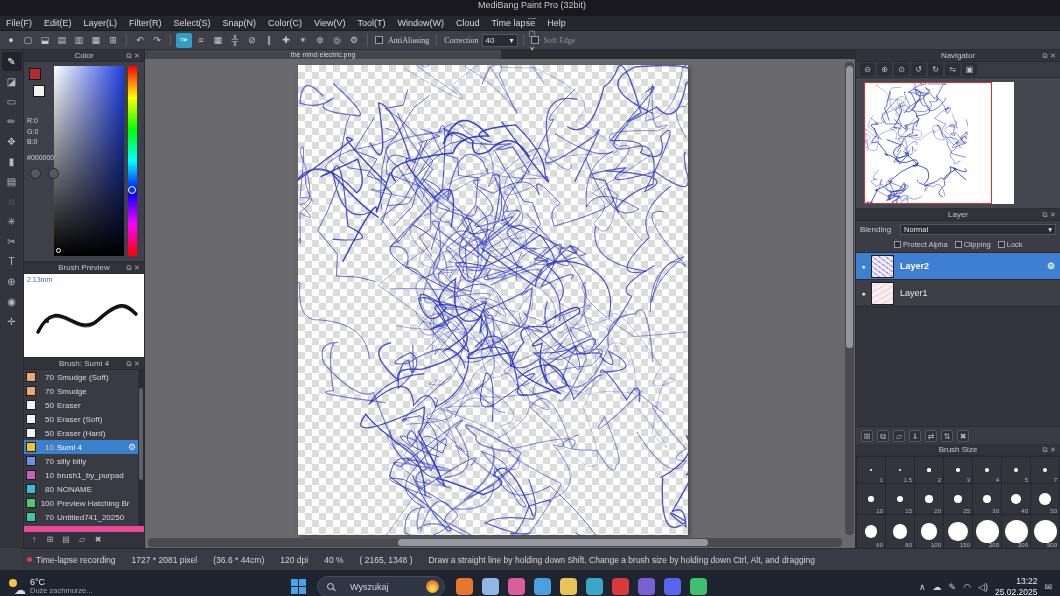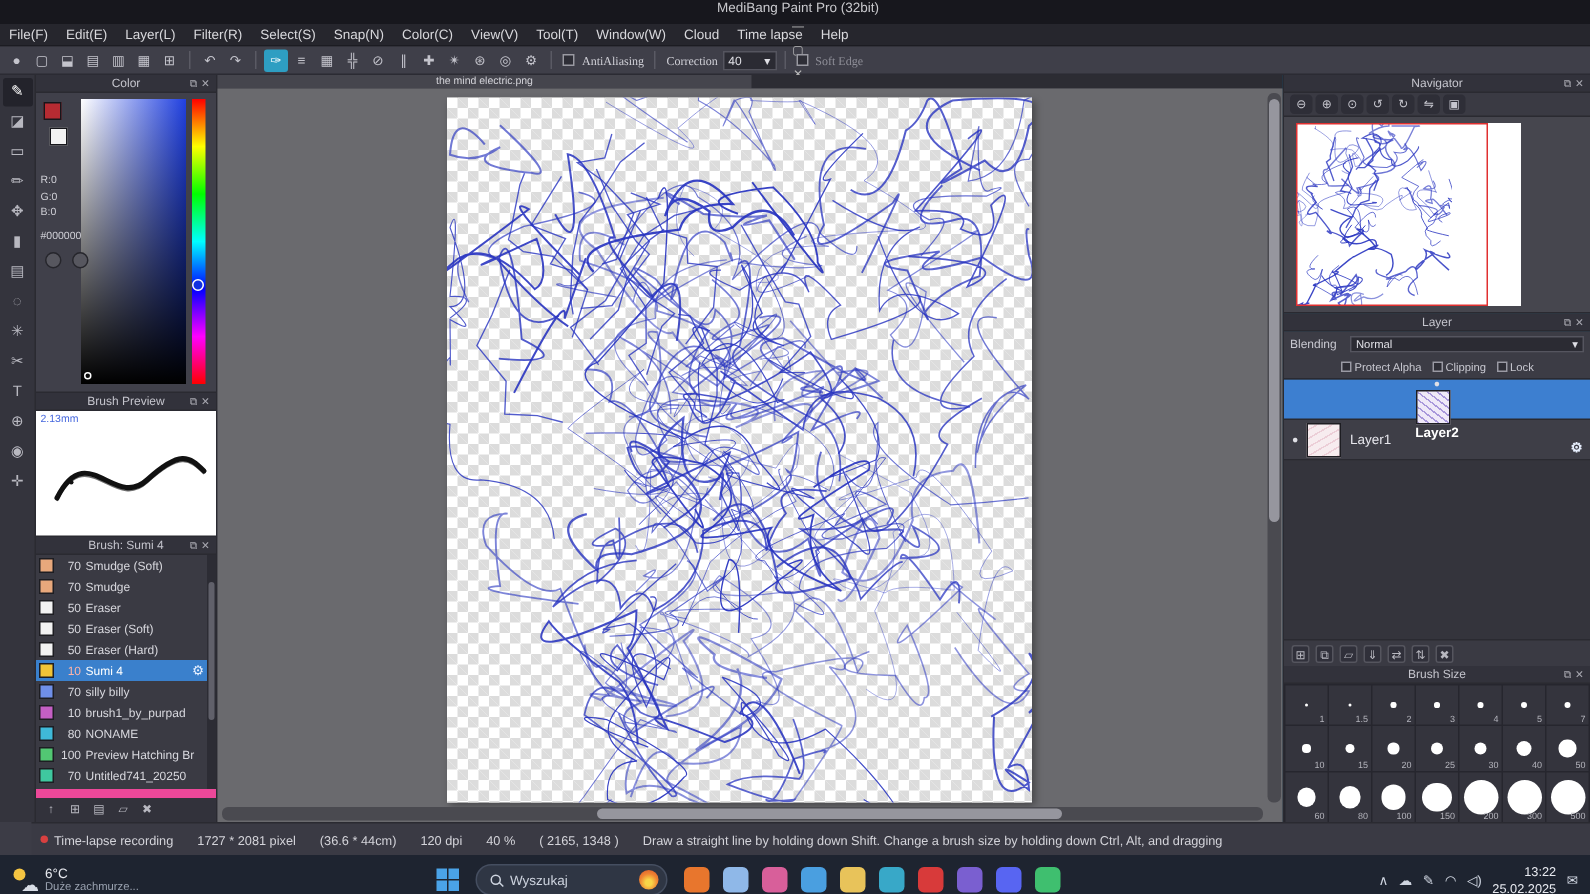--- a/index.html
+++ b/index.html
@@ -89,21 +89,21 @@
 .lc-row{display:flex;align-items:center;gap:4px;height:13px;}
 .lc-label{width:36px;flex:none;}
 .slider{flex:1;height:8px;border:1px solid #2a2a31;background:linear-gradient(to right,#5aa0e8,#3f7fd8);border-radius:2px;}
 .lc-val{width:28px;text-align:right;flex:none;}
 .blend-select{flex:1;display:flex;align-items:center;justify-content:space-between;background:#2b2b33;border:1px solid #55555f;height:11px;padding:0 3px;font-size:7.5px;color:#e0e0e6;}
 .cb-row{display:flex;align-items:flex-end;gap:7px;height:13px;font-size:7.5px;padding-left:34px;}
 .cb-item{display:flex;align-items:center;gap:2px;white-space:nowrap;}
 .cb-box{width:7px;height:7px;border:1px solid #9a9aa4;background:#2e2e36;flex:none;}
 .layers-list{flex:1;background:#34343c;overflow:hidden;}
 .layer-row{height:27px;display:flex;align-items:center;background:#3e3e47;border-bottom:1px solid #2a2a31;font-size:9px;color:#e6e6ec;}
-.layer-row.selected{background:#3d7fd0;color:#fff;font-weight:bold;flex-direction:column;}
+.layer-row.selected{background:#3d7fd0;color:#fff;font-weight:bold;}
 .eye{width:15px;text-align:center;font-size:7px;color:#e0e0e6;flex:none;}
 .layer-thumb{width:23px;height:23px;border:1px solid #1d1d22;margin-right:6px;flex:none;background:#fff;}
 .thumb-purple-scribble{background:#efe9f8 repeating-linear-gradient(37deg,rgba(110,85,195,.55) 0 1px,transparent 1px 4px);}
 .thumb-black{background:#000;}
 .thumb-pink{background:#f7ecef repeating-linear-gradient(-30deg,rgba(215,150,170,.35) 0 1px,transparent 1px 5px);}
 .layer-bottom{height:18px;background:#3a3a43;display:flex;align-items:center;gap:4px;padding:0 5px;border-top:1px solid #2a2a31;}
 .layer-bottom .mini-icon{border:1px solid #55555e;border-radius:2px;background:#30303a;}
 
 .size-grid{height:92px;display:grid;grid-template-columns:repeat(7,1fr);grid-template-rows:26px 30px 33px;gap:1px;background:#26262e;padding:1px;overflow:hidden;}
 .size-cell{background:#34343d;position:relative;display:flex;align-items:center;justify-content:center;}
@@ -119,21 +119,21 @@
 .weather-icon{position:relative;width:17px;height:15px;flex:none;}
 .sun{position:absolute;left:1px;top:0;width:8px;height:8px;border-radius:50%;background:#f5c542;}
 .cloudg{position:absolute;right:-1px;bottom:-3px;font-size:12px;color:#d8dde6;}
 .weather-text{line-height:1.15;}
 .weather-temp{font-size:9px;}
 .weather-desc{font-size:7.5px;color:#9aa2b0;white-space:nowrap;}
 .tb-spacer{width:168px;flex:none;}
 .start-btn{width:24px;height:24px;display:flex;align-items:center;justify-content:center;border-radius:4px;flex:none;}
 .win-logo{display:grid;grid-template-columns:7px 7px;grid-template-rows:7px 7px;gap:1px;}
 .win-logo span{background:#4aa3e8;}
-.search-box{display:flex;align-items:center;gap:6px;height:21px;width:128px;border-radius:11px;background:#2f3644;border:1px solid #454e60;padding:0 5px 0 9px;margin:0 7px;font-size:9px;color:#cdd3de;flex:none;}
+.search-box{display:flex;align-items:center;gap:16px;height:21px;width:128px;border-radius:11px;background:#2f3644;border:1px solid #454e60;padding:0 5px 0 9px;margin:0 7px;font-size:9px;color:#cdd3de;flex:none;}
 .mag{width:7px;height:7px;border:1.3px solid #cfd5e0;border-radius:50%;position:relative;flex:none;}
 .mag::after{content:'';position:absolute;width:4px;height:1.3px;background:#cfd5e0;transform:rotate(45deg);right:-3px;bottom:-1px;}
 .search-flame{width:13px;height:13px;border-radius:50%;background:radial-gradient(circle at 50% 65%,#f8d548 20%,#ef8432 55%,#d8542a);margin-left:auto;flex:none;}
 .apps{display:flex;align-items:center;gap:9px;margin-left:4px;}
 .app-icon{width:17px;height:17px;border-radius:4px;position:relative;flex:none;}
 .app-icon.active::after{content:'';position:absolute;left:3px;right:3px;bottom:-5px;height:2px;border-radius:1px;background:#7ab8e8;}
 .tray{margin-left:auto;display:flex;align-items:center;gap:7px;}
 .tray-icon{font-size:9px;color:#cfd5e0;}
 .clock{text-align:right;font-size:8.5px;line-height:1.2;}
 </style>

